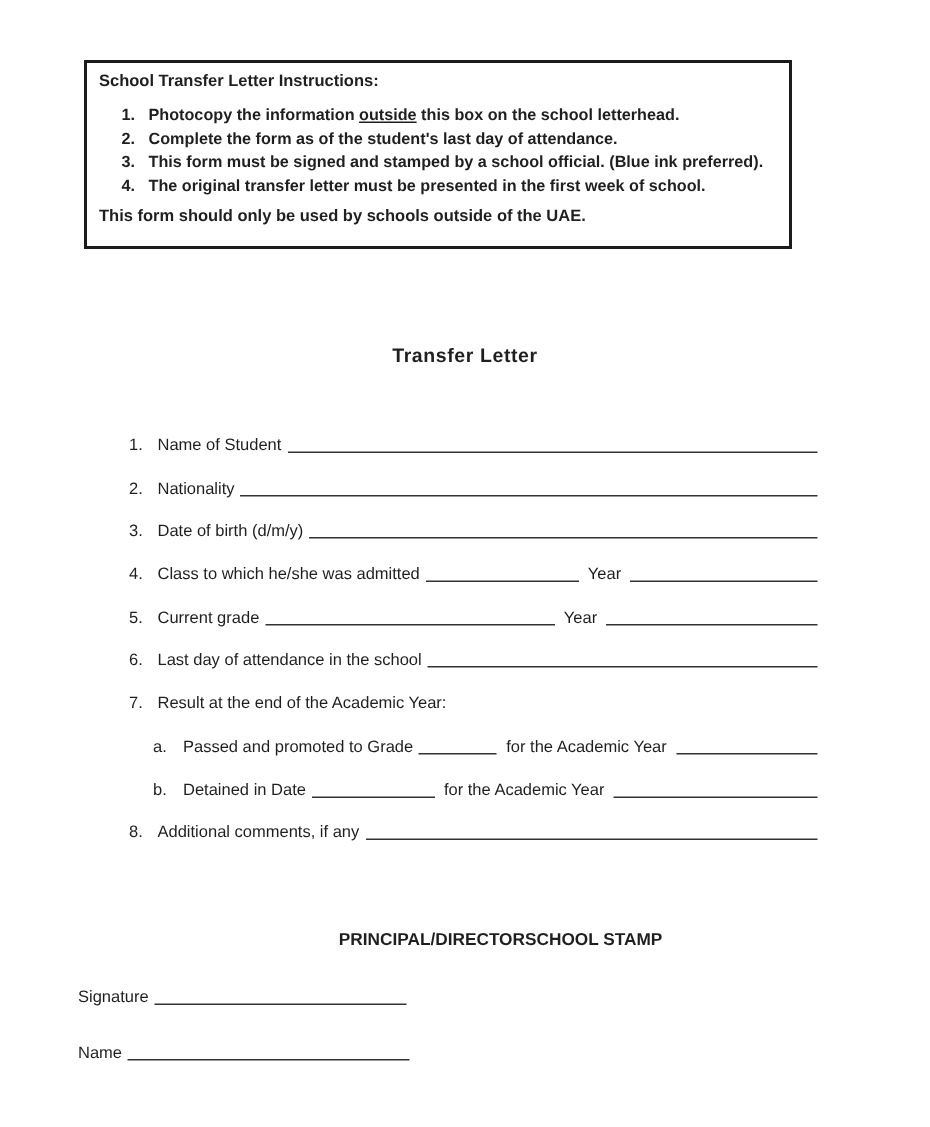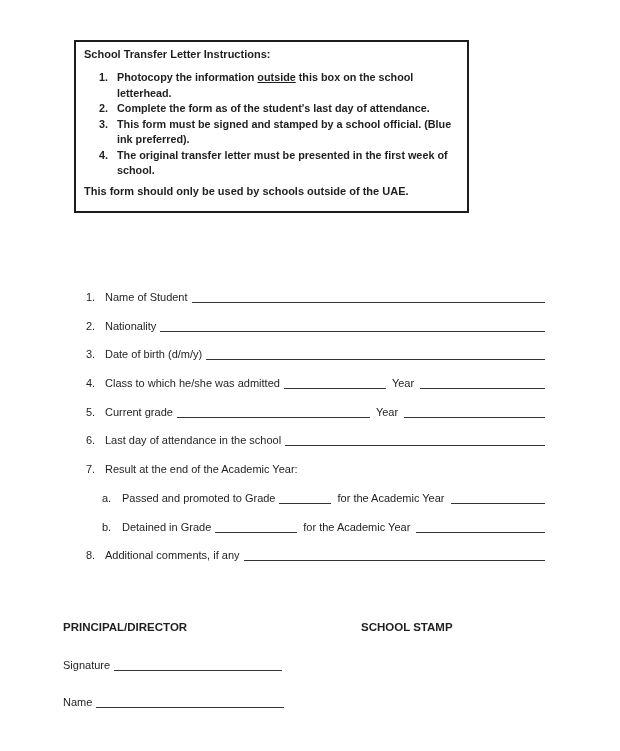--- a/index.html
+++ b/index.html
@@ -5,21 +5,21 @@
   * { margin:0; padding:0; box-sizing:border-box; }
   html,body { background:#ffffff; }
   body {
     width:620px; height:751px; position:relative; overflow:hidden;
     font-family:"Liberation Sans", sans-serif; color:#1f1f1f;
   }
   .page { position:absolute; inset:0; background:#ffffff; }
 
   
   .ibox {
-    position:absolute; left:74px; top:40px; width:395px;
+    position:absolute; left:56px; top:40px; width:472px;
     border:2px solid #1c1c1c; background:#ffffff;
     padding:6px 8px 13px 8px;
   }
   .ibox-heading { font-size:11px; font-weight:bold; line-height:13px; }
   .ibox-list { margin-top:9px; padding-left:15px; }
   .ibox-item { display:flex; font-size:10.8px; font-weight:bold; line-height:15.5px; }
   .ibox-item .inum { width:18px; flex-shrink:0; }
   .ibox-item .itext { white-space:pre-wrap; }
   .uword { text-decoration:underline;text-align:center; }
   .ibox-note { margin-top:6px; font-size:11px; font-weight:bold; line-height:13px; }
@@ -44,21 +44,21 @@
   .line {
     display:inline-block; height:0; border-bottom:1.3px solid #333333;
     transform:translateY(2px); margin:0 4px; flex-shrink:0;
   }
   .fill { flex:1 1 auto; margin-right:0; }
   .w102 { width:102px; } .w193 { width:193px; }
   .w52 { width:52px; }  .w82 { width:82px; }
   .w188 { width:188px; } .w168 { width:168px; }
 
   
-  .footer { position:absolute; left:63px; right:70px; top:621px; }
+  .footer { position:absolute; left:52px; right:70px; top:621px;text-align:right; }
   .sig-header { display:flex; font-size:11.5px; font-weight:bold; line-height:13px; }
   .sig-header .principal { width:298px; flex-shrink:0; }
   .sig-row {
     display:flex; align-items:baseline;
     font-size:11px; height:12px; line-height:12px; margin-top:25px;
   }
   .sig-row:first-of-type { margin-top:26px; }
 </style>
 </head>
 <body>
@@ -81,20 +81,21 @@
         <span class="itext">This form must be signed and stamped by a school official. (Blue ink preferred).</span>
       </div>
       <div class="ibox-item">
         <span class="inum">4.</span>
         <span class="itext">The original transfer letter must be presented in the first week of school.</span>
       </div>
     </div>
     <div class="ibox-note">This form should only be used by schools outside of the UAE.</div>
   </div>
 
+  <div class="doc-title">Transfer Letter</div>
 
   <div class="form">
 
     <div class="frow">
       <span class="num">1.</span>
       <span class="lbl">Name of Student</span>
       <span class="line fill"></span>
     </div>
 
     <div class="frow">
@@ -139,21 +140,21 @@
     <div class="frow sub">
       <span class="num">a.</span>
       <span class="lbl">Passed and promoted to Grade</span>
       <span class="line w52"></span>
       <span class="lbl2">for the Academic Year</span>
       <span class="line fill"></span>
     </div>
 
     <div class="frow sub">
       <span class="num">b.</span>
-      <span class="lbl">Detained in Grade</span>
+      <span class="lbl">Detained in Date</span>
       <span class="line w82"></span>
       <span class="lbl2">for the Academic Year</span>
       <span class="line fill"></span>
     </div>
 
     <div class="frow">
       <span class="num">8.</span>
       <span class="lbl">Additional comments, if any</span>
       <span class="line fill"></span>
     </div>

